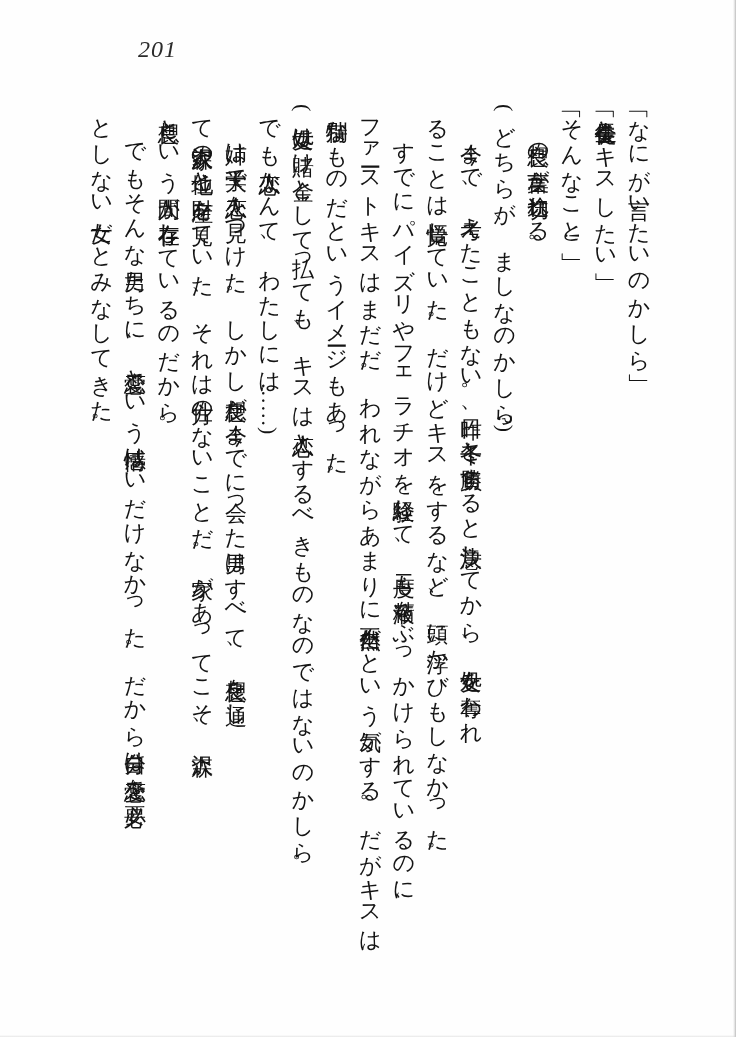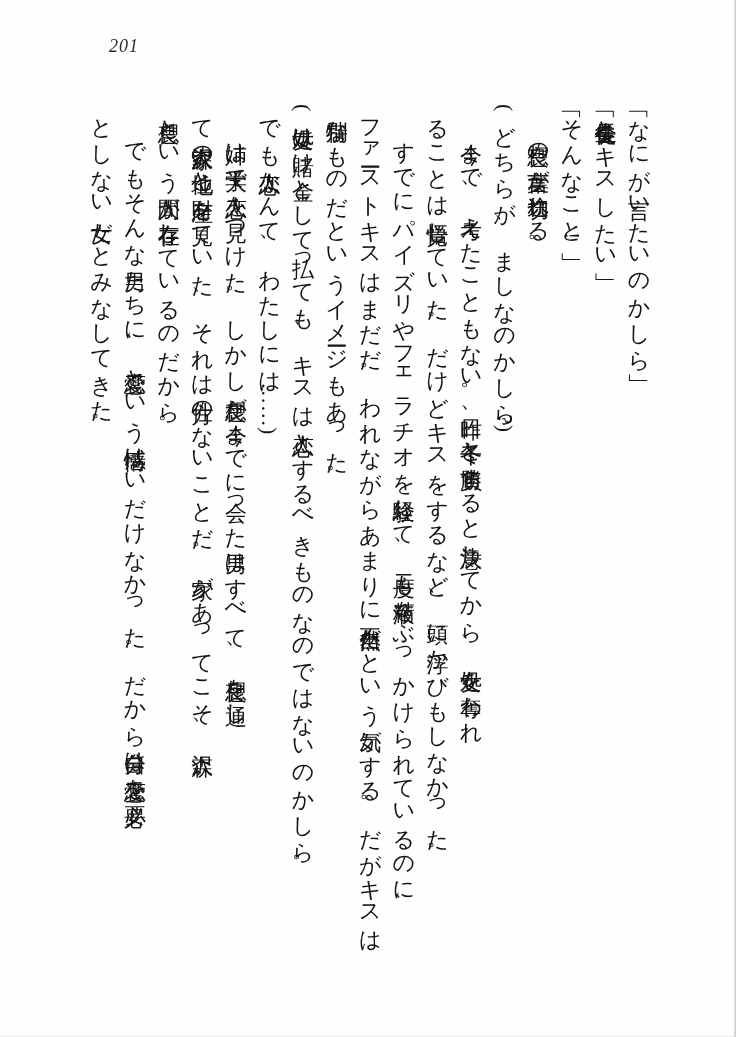--- a/index.html
+++ b/index.html
@@ -34,22 +34,22 @@
     left: 0;
     bottom: 0;
     width: 100%;
     height: 2px;
     background: linear-gradient(to top, #cfcfcf, rgba(255,255,255,0));
     opacity: 0.5;
   }
   .page-number {
     position: absolute;
     top: 36px;
-    left: 109px;
-    font-size: 18px;
+    left: 138px;
+    font-size: 24px;
     font-style: italic;
     letter-spacing: 1px;
     color: #2b2b2b;
   }
   
   .text-block {
     position: absolute;
     top: 104px;
     right: 80px;
     height: 858px;

